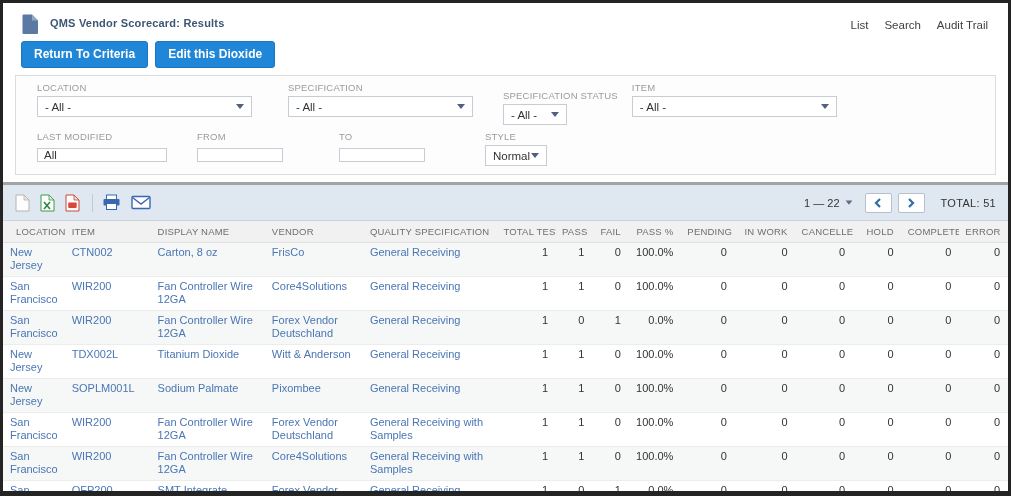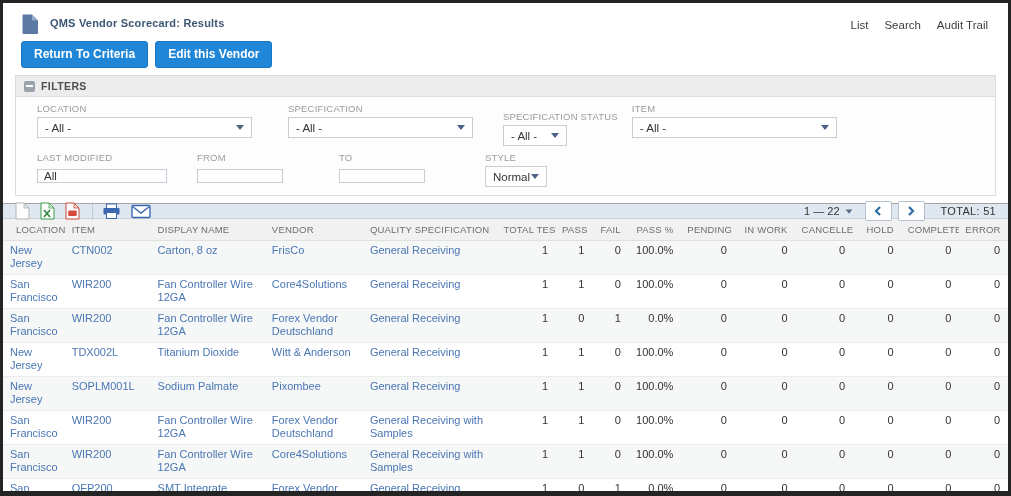--- a/index.html
+++ b/index.html
@@ -36,22 +36,22 @@
   .filter-label { font-size:9.5px; color:#9b9b9b; margin-bottom:3px; letter-spacing:.2px; }
   .select-box { border:1px solid #c7cdd4; background:#fff; height:21px; display:flex;
                 align-items:center; justify-content:space-between; padding:0 7px;
                 font-size:11.5px; color:#333; cursor:pointer; }
   .caret { width:0; height:0; border-left:4.5px solid transparent; border-right:4.5px solid transparent;
            border-top:5.5px solid #4e6083; }
   .text-input { border:1px solid #c7cdd4; background:#fff; height:14px; padding:0 6px;
                 font-size:11.5px; color:#333; font-family:"Liberation Sans",sans-serif; }
 
   
-  .toolbar { margin-top:7px; background:#dfe7f0; border-top:1px solid #a3a3a3; border-bottom:1px solid #cbd4de;
-             height:16px; display:flex; align-items:center; padding:0 12px; }
+  .toolbar { margin-top:7px; background:#dfe7f0; border-top:3px solid #a3a3a3; border-bottom:1px solid #cbd4de;
+             height:39px; display:flex; align-items:center; padding:0 12px; }
   .tb-icon { display:inline-flex; align-items:center; margin-right:10px; cursor:pointer; }
   .tb-sep { width:1px; height:18px; background:#c2cad4; margin:0 9px 0 2px; }
   .pager { margin-left:auto; display:flex; align-items:center; }
   .range { display:flex; align-items:center; gap:5px; font-size:11px; color:#333; cursor:pointer; margin-right:12px; }
   .range .caret { border-top-color:#5a6e8c; transform:scale(.85); }
   .page-btn { width:27px; height:20px; background:#fff; border:1px solid #b7c1cd; border-radius:2px;
               display:inline-flex; align-items:center; justify-content:center; cursor:pointer; margin-right:6px; }
   .total { font-size:11px; color:#333; margin-left:10px; letter-spacing:.3px; }
 
   
@@ -84,28 +84,24 @@
     <span class="page-title">QMS Vendor Scorecard: Results</span>
     <div class="nav-links" id="nav-links">
         <span class="nav-link">List</span>
         <span class="nav-link">Search</span>
         <span class="nav-link">Audit Trail</span>
       </div>
   </div>
 
   <div class="actions" id="action-buttons">
       <button class="btn">Return To Criteria</button>
-      <button class="btn">Edit this Vendor</button>
+      <button class="btn">Edit this Dioxide</button>
     </div>
 
   <div class="filters-panel">
-    <div class="filters-head">
-      <span class="collapse-icon"></span>
-      <span class="filters-title">FILTERS</span>
-    </div>
     <div class="filters-body">
       <div class="filter-row" id="filter-row-1"><div class="filter-field" style="margin-right: 36px;"><div class="filter-label">LOCATION</div><div class="select-box" style="width: 215px;">
               <span>- All -</span>
               <span class="caret"></span>
             </div></div><div class="filter-field" style="margin-right: 30px;"><div class="filter-label">SPECIFICATION</div><div class="select-box" style="width: 185px;">
               <span>- All -</span>
               <span class="caret"></span>
             </div></div><div class="filter-field" style="margin-right: 14px; margin-top: 8px;"><div class="filter-label">SPECIFICATION STATUS</div><div class="select-box" style="width: 64px;">
               <span>- All -</span>
               <span class="caret"></span>

